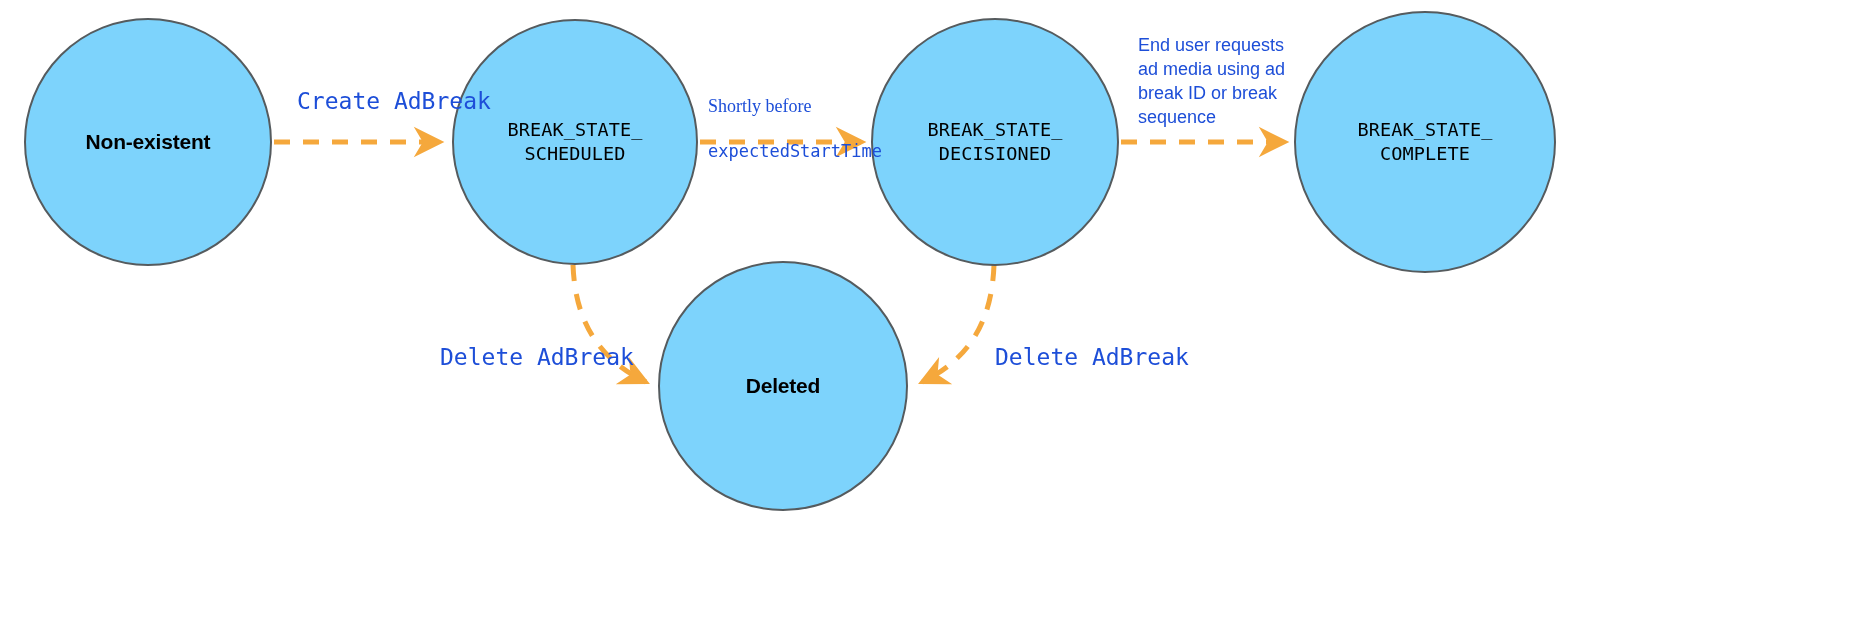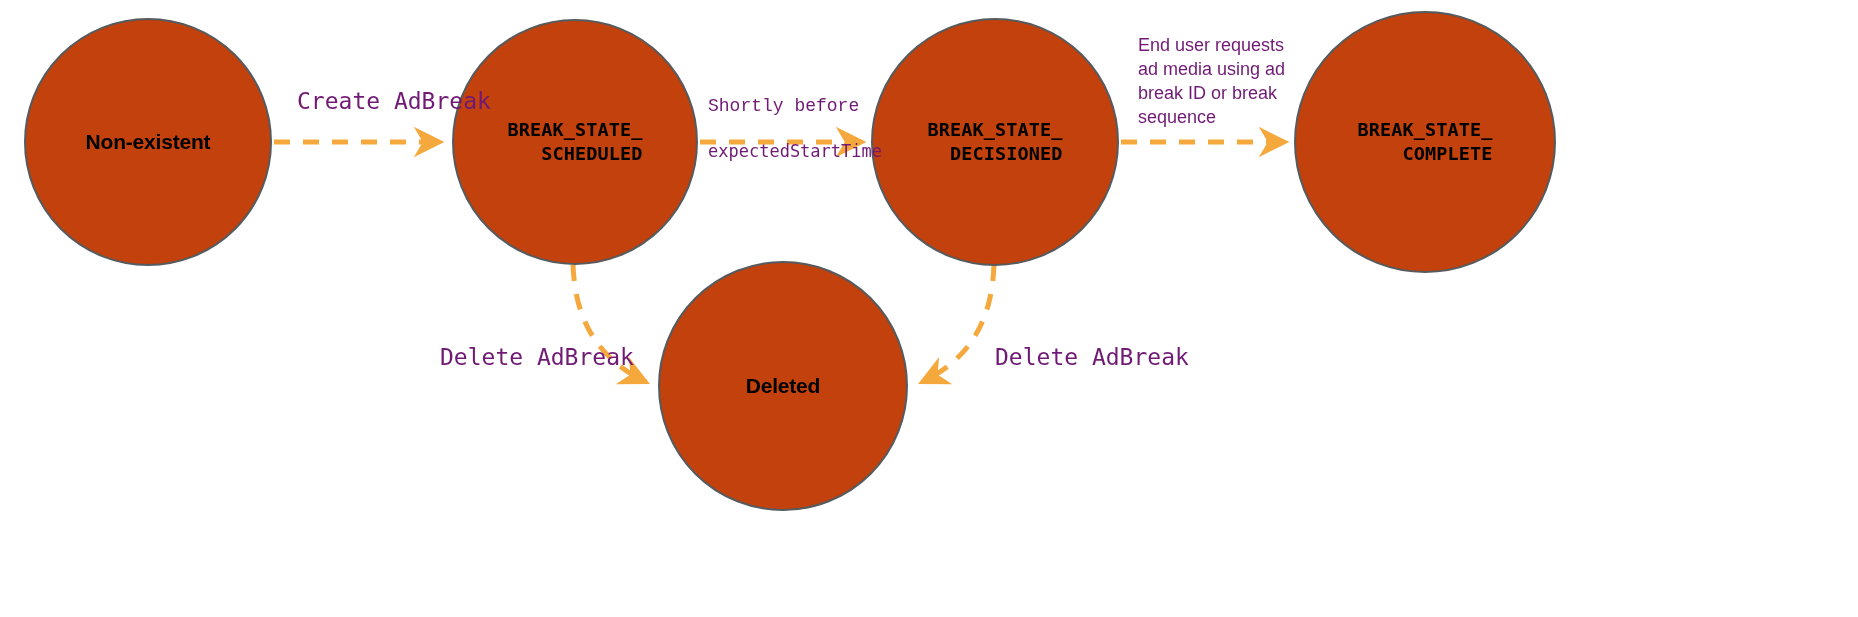--- a/index.html
+++ b/index.html
@@ -23,21 +23,21 @@
     position: absolute;
     left: 0;
     top: 0;
     width: 1858px;
     height: 617px;
   }
   .node {
     position: absolute;
     box-sizing: border-box;
     border-radius: 50%;
-    background: #c2410c;
+    background: #7dd3fc;
     border: 2px solid #555b5e;
     display: flex;
     align-items: center;
     justify-content: center;
     text-align: center;
     z-index: 2;
   }
   .node-label {
     display: block;
     line-height: 1.28;
@@ -46,44 +46,43 @@
     padding: 0 6px;
   }
   .node-label.sans {
     font-family: "Liberation Sans", sans-serif;
     font-weight: bold;
     font-size: 21px;
     letter-spacing: -0.2px;
   }
   .node-label.mono {
     font-family: "DejaVu Sans Mono", monospace;
-    font-weight: bold;
+    font-weight: normal;
     font-size: 18.5px;
     letter-spacing: 0.1px;
-    text-align: right;
   }
   .edge-label {
     position: absolute;
-    color: #701a75;
+    color: #1d4ed8;
     line-height: 1.33;
     white-space: pre-line;
     z-index: 3;
   }
   .edge-label.sans {
     font-family: "Liberation Sans", sans-serif;
     font-size: 18px;
     font-weight: normal;
   }
   .edge-label.mono {
     font-family: "DejaVu Sans Mono", monospace;
     font-size: 23px;
     font-weight: normal;
   }
   .edge-label.mixed .line-sans {
-    font-family: Liberation Mono, monospace;
+    font-family: Liberation Serif, serif;
     font-size: 18px;
     display: block;
   }
   .edge-label.mixed .line-mono {
     font-family: "DejaVu Sans Mono", monospace;
     font-size: 17px;
     display: block;
   }
 </style>
 </head>

